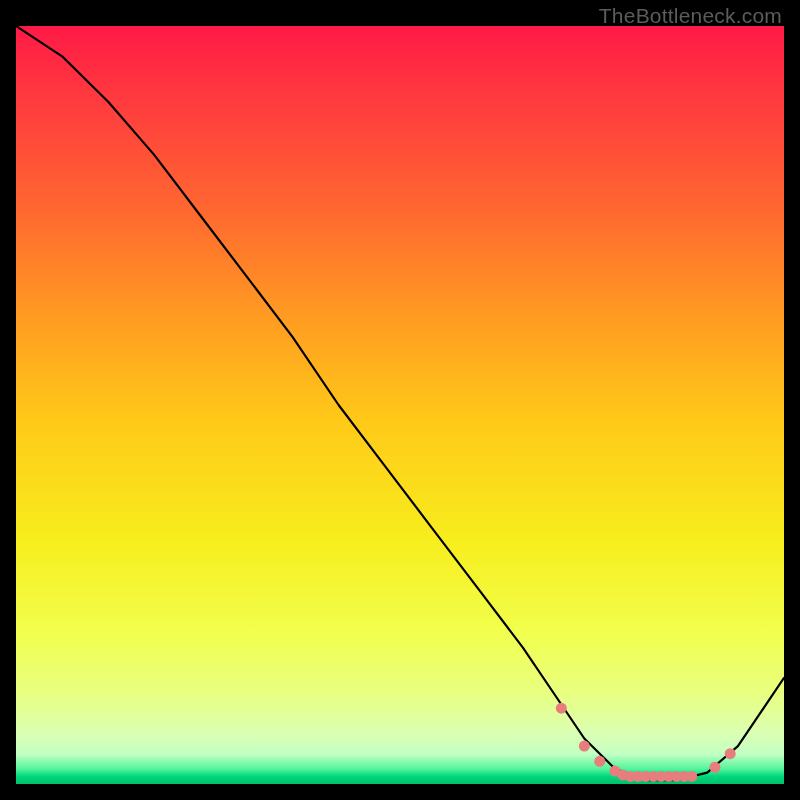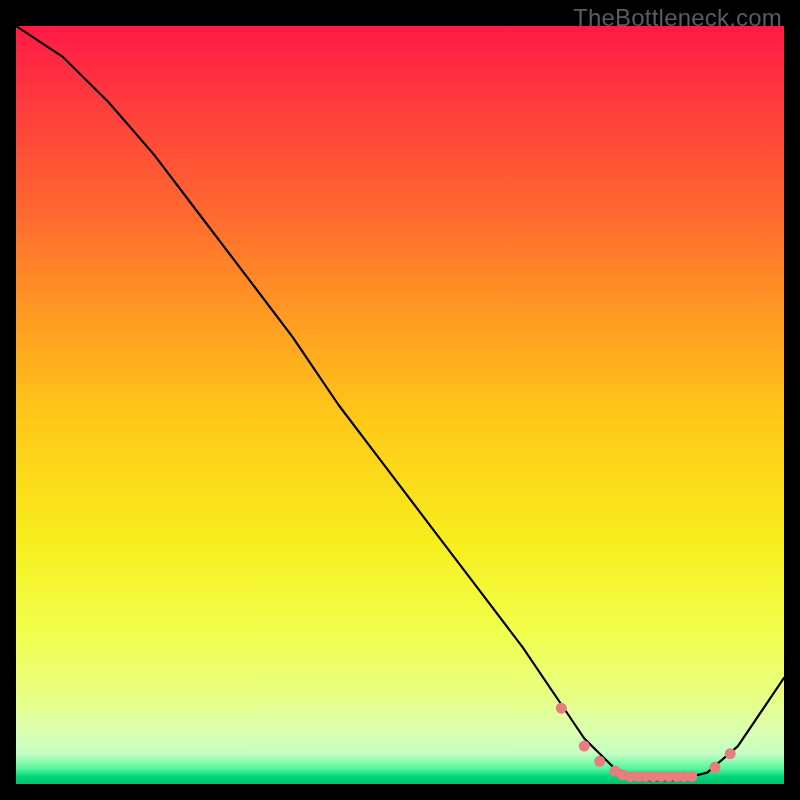--- a/index.html
+++ b/index.html
@@ -40,21 +40,21 @@
       #53f59b 98%,
       #00d77b 99%,
       #00c06c 100%
     );
   }
   .watermark {
     position: absolute;
     top: 4px;
     right: 18px;
     color: #5c5c5c;
-    font-size: 24px;
+    font-size: 21px;
     font-weight: 400;
     letter-spacing: 0.2px;
     user-select: none;
   }
   svg.curve {
     position: absolute;
     left: 0;
     top: 0;
     width: 768px;
     height: 758px;

